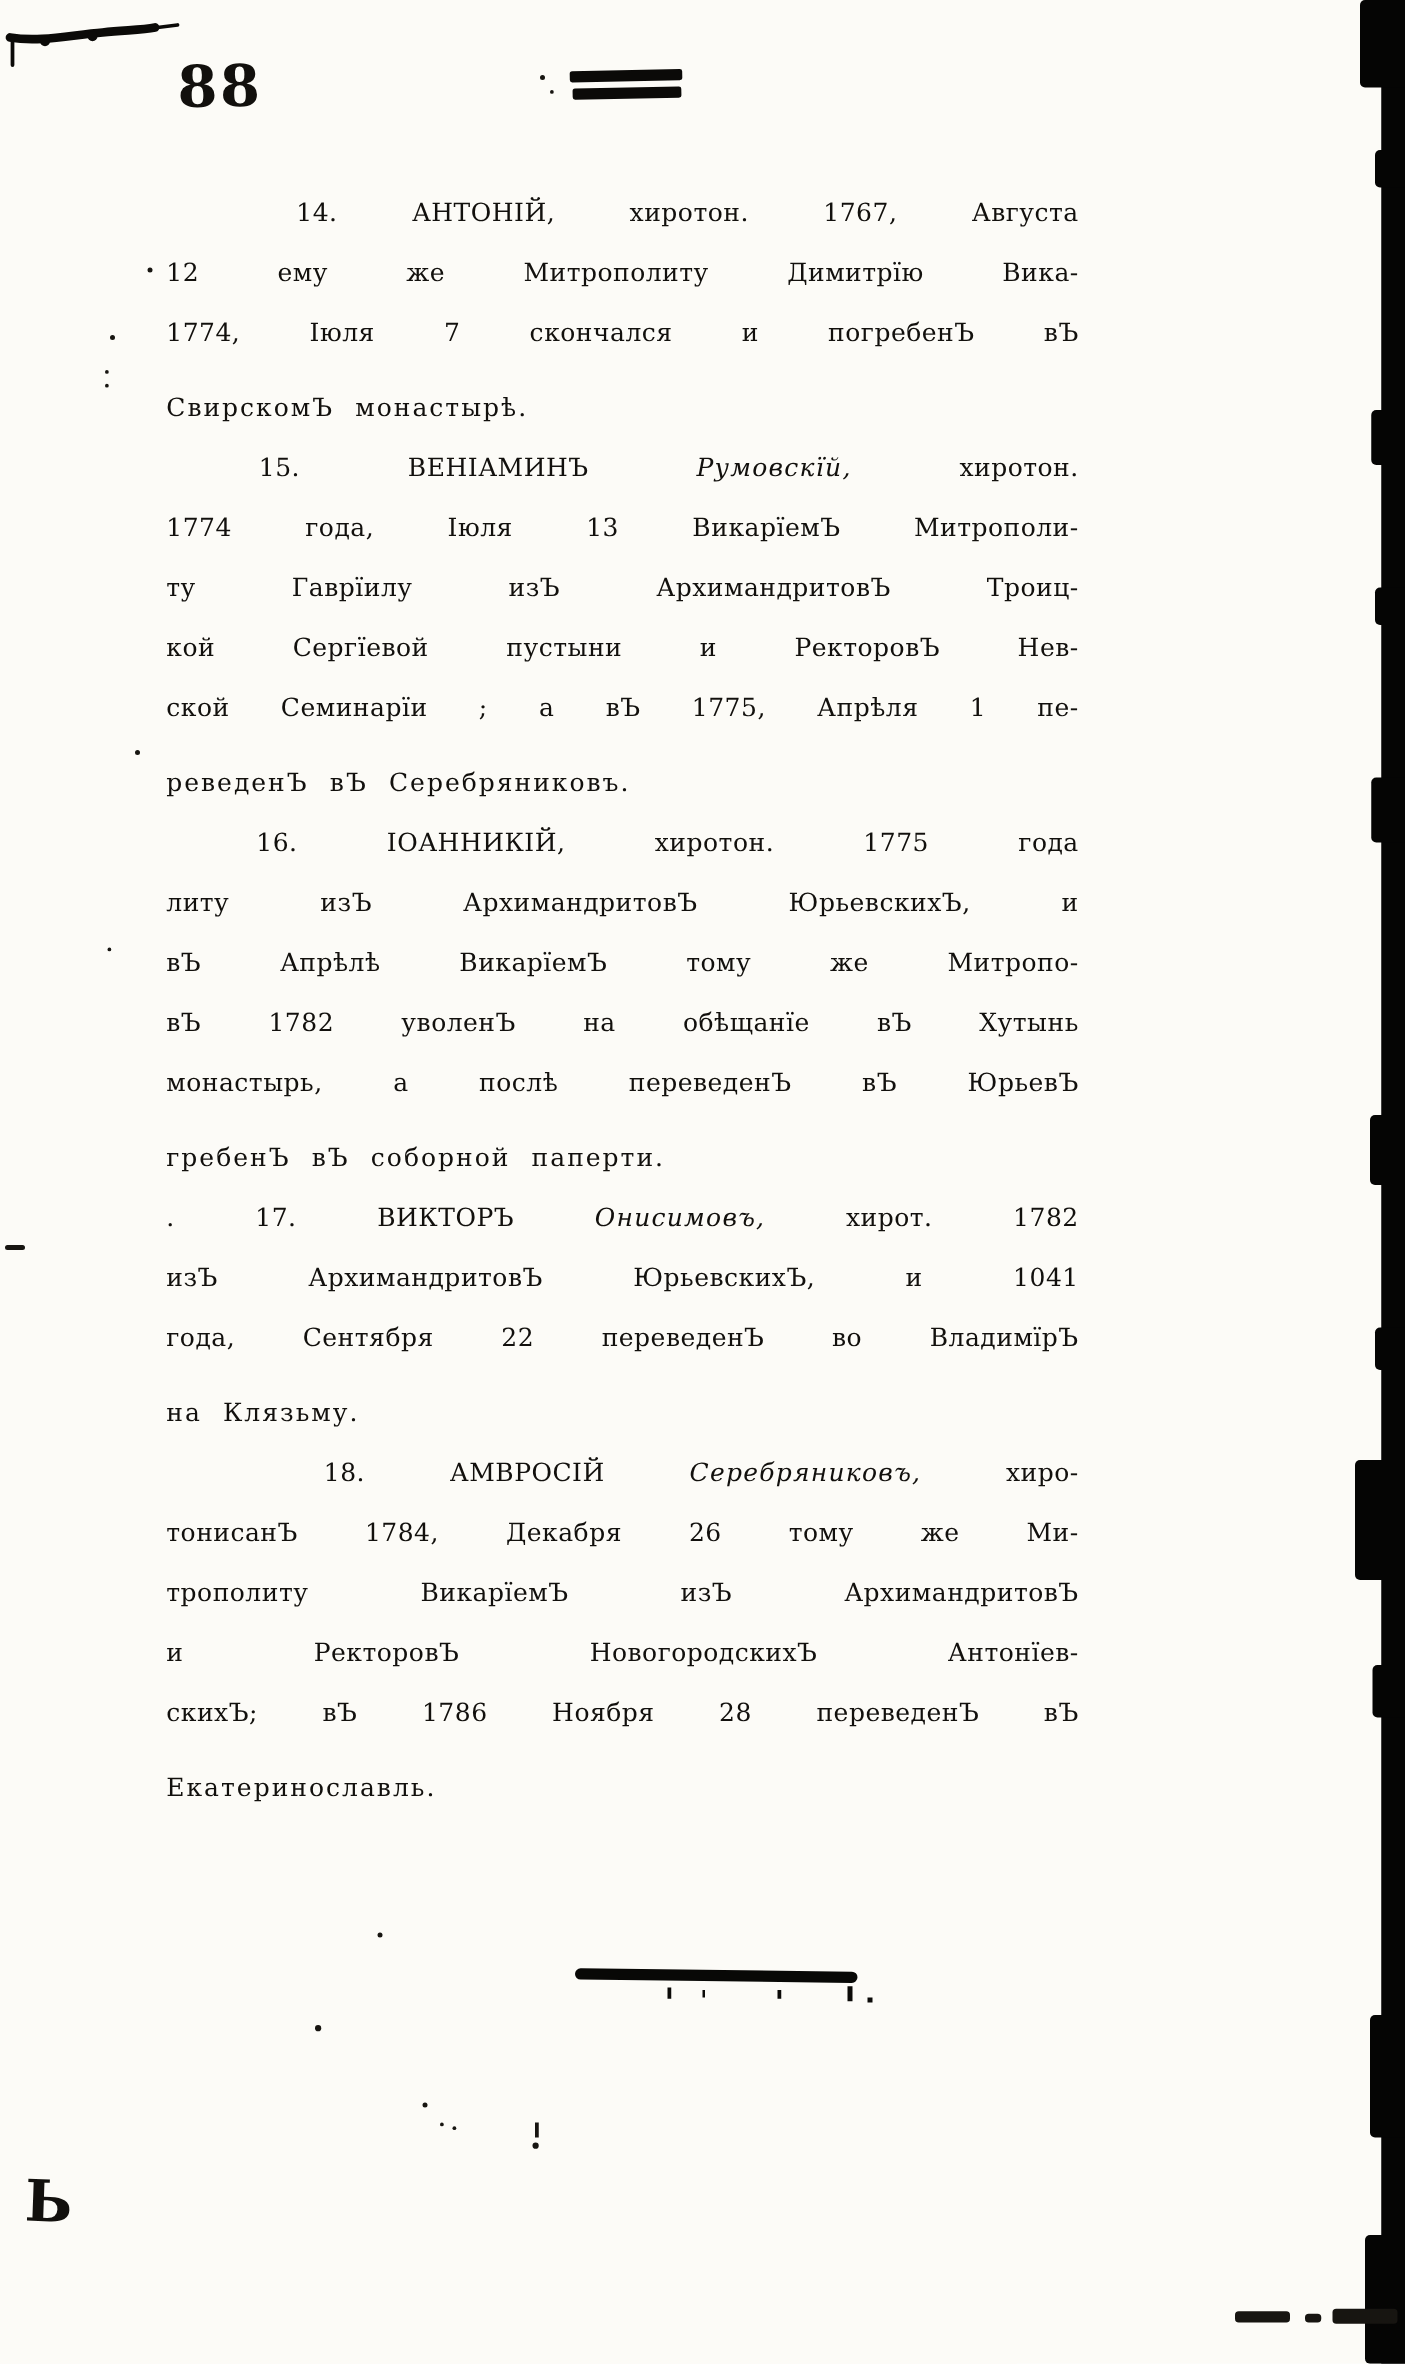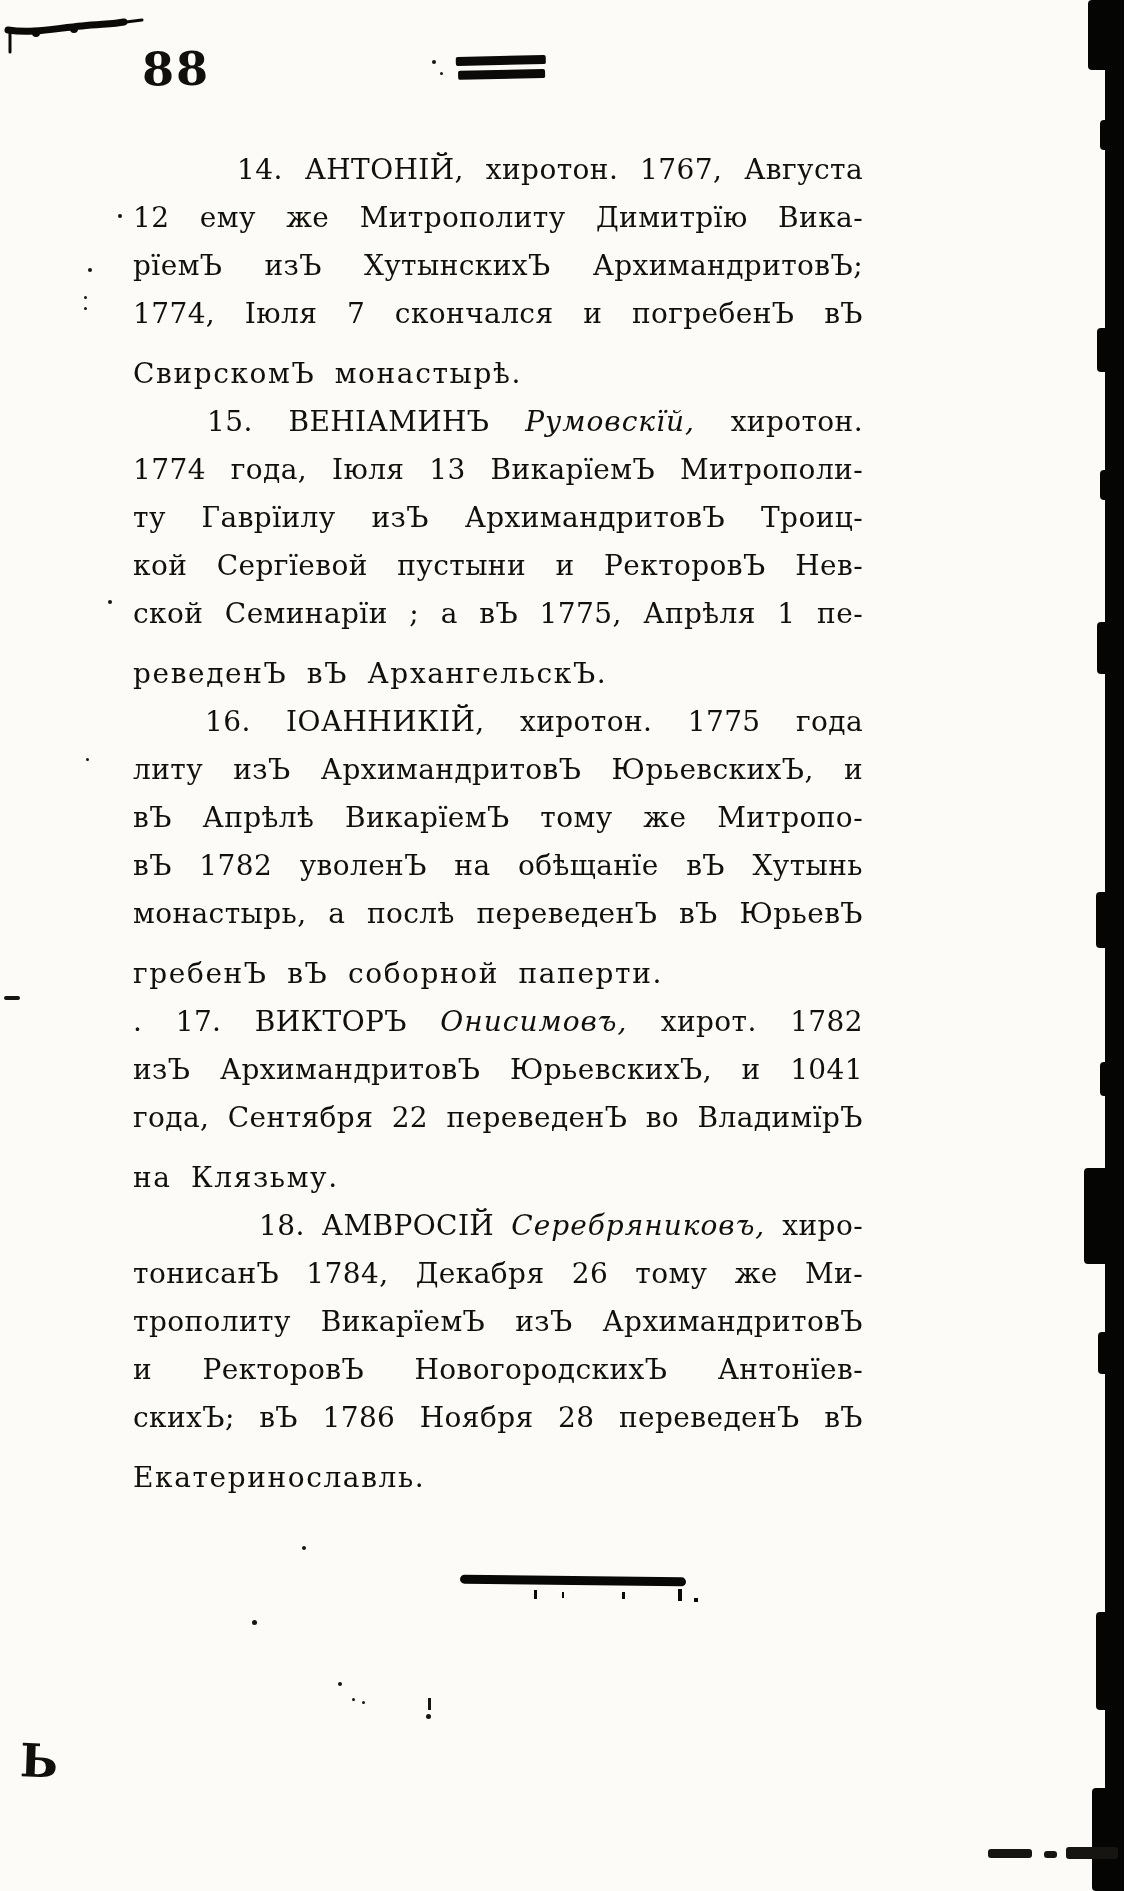--- a/index.html
+++ b/index.html
@@ -20,21 +20,21 @@
   .orn{position:absolute;left:456px;top:56px;width:90px;transform:rotate(-1.2deg);}
   .orn .bar{height:9px;background:#0b0a08;border-radius:2px;margin-bottom:5px;}
   .orn .bar:first-child{width:100%;}
   .orn .bar:last-child{width:97%;margin-left:2px;}
   
   .textblock{
     position:absolute;left:133px;top:146px;width:730px;
   }
   .ln{
     height:48px;line-height:48px;
-    font-size:28px;letter-spacing:.4px;word-spacing:4px;
+    font-size:20px;letter-spacing:.4px;word-spacing:4px;
     overflow:visible;
   }
   .j{text-align:justify;text-align-last:justify;-moz-text-align-last:justify;}
   .l{text-align:left;letter-spacing:1.6px;word-spacing:9px;margin-top:12px;}
   .i1{padding-left:104px;}
   .i2{padding-left:74px;}
   .i3{padding-left:72px;}
   .i4{padding-left:126px;}
   .it{font-style:italic;letter-spacing:1px;}
   
@@ -72,29 +72,28 @@
   <div class="orn">
     <div class="bar"></div>
     <div class="bar"></div>
   </div>
   <div class="sp" style="left:432px;top:60px;width:4px;height:4px;"></div>
   <div class="sp" style="left:440px;top:72px;width:3px;height:3px;"></div>
 
   <div class="textblock">
     <div class="ln j i1">14. АНТОНІЙ, хиротон. 1767, Августа</div>
     <div class="ln j">12 ему же Митрополиту Димитрїю Вика-</div>
-    <div class="ln j">рїемЪ изЪ ХутынскихЪ АрхимандритовЪ;</div>
     <div class="ln j">1774, Іюля 7 скончался и погребенЪ вЪ</div>
     <div class="ln l">СвирскомЪ монастырѣ.</div>
     <div class="ln j i2"><span>15. ВЕНІАМИНЪ </span><span class="it">Румовскїй,</span><span> хиротон.</span></div>
     <div class="ln j">1774 года, Іюля 13 ВикарїемЪ Митрополи-</div>
     <div class="ln j">ту Гаврїилу изЪ АрхимандритовЪ Троиц-</div>
     <div class="ln j">кой Сергїевой пустыни и РекторовЪ Нев-</div>
     <div class="ln j">ской Семинарїи ; а вЪ 1775, Апрѣля 1 пе-</div>
-    <div class="ln l">реведенЪ вЪ АрхангельскЪ.</div>
+    <div class="ln l">реведенЪ вЪ Серебряниковъ.</div>
     <div class="ln j i3">16. ІОАННИКІЙ, хиротон. 1775 года</div>
     <div class="ln j">литу изЪ АрхимандритовЪ ЮрьевскихЪ, и</div>
     <div class="ln j">вЪ Апрѣлѣ ВикарїемЪ тому же Митропо-</div>
     <div class="ln j">вЪ 1782 уволенЪ на обѣщанїе вЪ Хутынь</div>
     <div class="ln j">монастырь, а послѣ переведенЪ вЪ ЮрьевЪ</div>
     <div class="ln l">гребенЪ вЪ соборной паперти.</div>
     <div class="ln j"><span>. 17. ВИКТОРЪ </span><span class="it">Онисимовъ,</span><span> хирот. 1782</span></div>
     <div class="ln j">изЪ АрхимандритовЪ ЮрьевскихЪ, и 1041</div>
     <div class="ln j">года, Сентября 22 переведенЪ во ВладимїрЪ</div>
     <div class="ln l">на Клязьму.</div>

